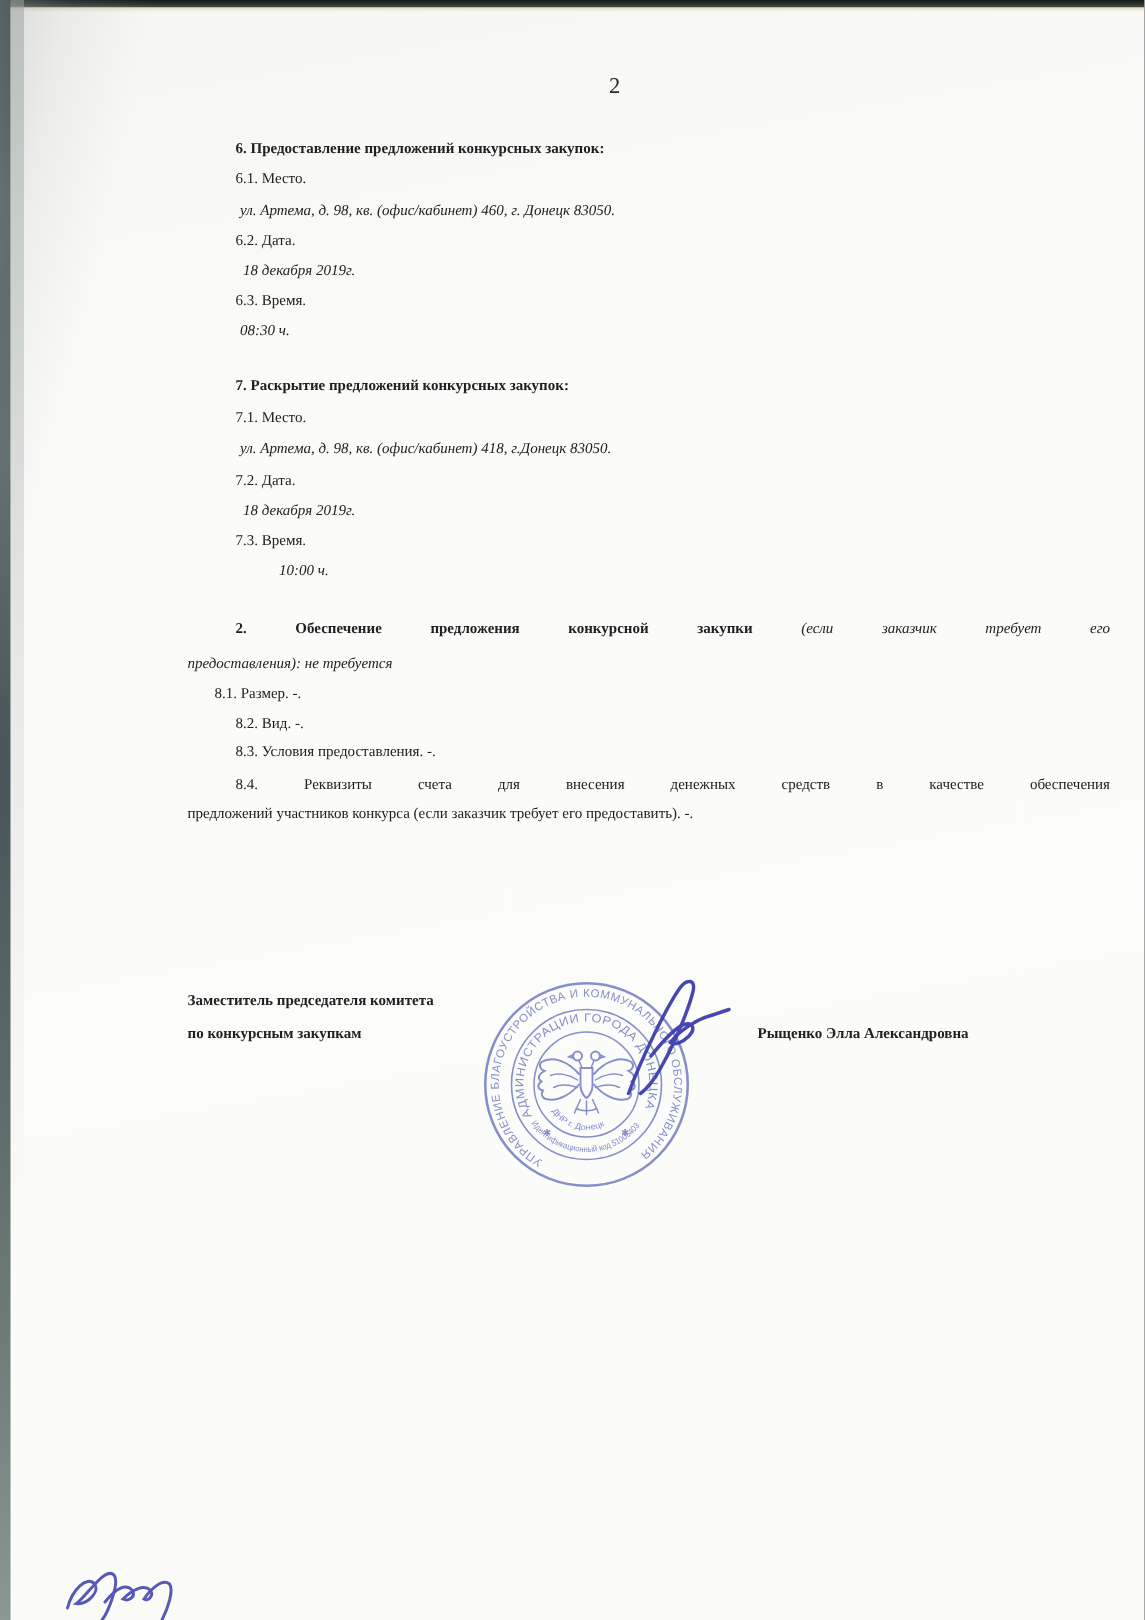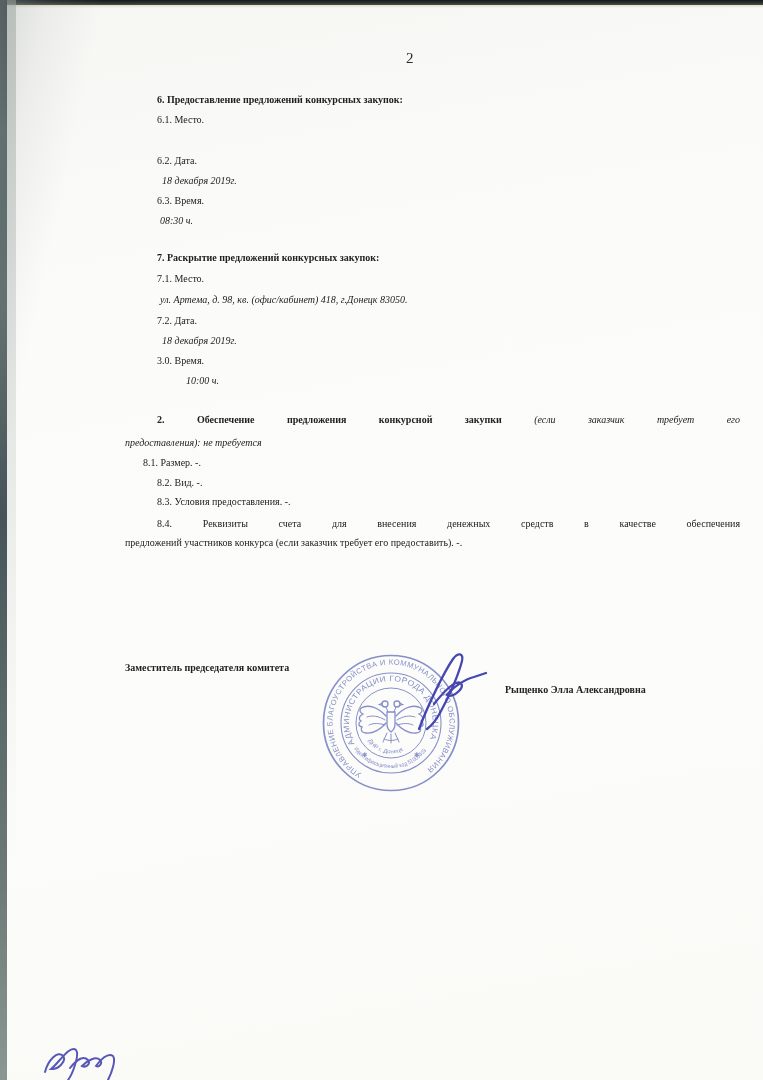--- a/index.html
+++ b/index.html
@@ -40,43 +40,45 @@
   <div class="edge-top"></div>
   <div class="edge-top-glow"></div>
   <div class="edge-left"></div>
   <div class="edge-left-soft"></div>
   <div class="corner-shade"></div>
 
   <div class="pagenum">2</div>
 
   <div class="ln b" style="left:157px;top:90px;">6. Предоставление предложений конкурсных закупок:</div>
   <div class="ln" style="left:157px;top:110px;">6.1. Место.</div>
+  <div class="ln i" style="left:160px;top:131px;">ул. Артема, д. 98, кв. (офис/кабинет) 460, г. Донецк 83050.</div>
   <div class="ln" style="left:157px;top:151px;">6.2. Дата.</div>
   <div class="ln i" style="left:162px;top:171px;">18 декабря 2019г.</div>
   <div class="ln" style="left:157px;top:191px;">6.3. Время.</div>
   <div class="ln i" style="left:160px;top:211px;">08:30 ч.</div>
 
   <div class="ln b" style="left:157px;top:248px;">7. Раскрытие предложений конкурсных закупок:</div>
   <div class="ln" style="left:157px;top:269px;">7.1. Место.</div>
   <div class="ln i" style="left:160px;top:290px;">ул. Артема, д. 98, кв. (офис/кабинет) 418, г.Донецк 83050.</div>
   <div class="ln" style="left:157px;top:311px;">7.2. Дата.</div>
   <div class="ln i" style="left:162px;top:331px;">18 декабря 2019г.</div>
-  <div class="ln" style="left:157px;top:351px;">3.0. Время.</div>
+  <div class="ln" style="left:157px;top:351px;">7.3. Время.</div>
   <div class="ln i" style="left:162px;top:371px;margin-left:24px;">10:00 ч.</div>
 
   <div class="ln just" style="left:157px;top:410px;right:23px;"><span class="b">2. Обеспечение предложения конкурсной закупки</span> <span class="i">(если заказчик требует его</span></div>
   <div class="ln" style="left:125px;top:433px;"><span class="i">предоставления):</span> <span class="i">не требуется</span></div>
   <div class="ln" style="left:143px;top:453px;">8.1. Размер. -.</div>
   <div class="ln" style="left:157px;top:473px;">8.2. Вид. -.</div>
   <div class="ln" style="left:157px;top:492px;">8.3. Условия предоставления. -.</div>
   <div class="ln just" style="left:157px;top:514px;right:23px;">8.4. Реквизиты счета для внесения денежных средств в качестве обеспечения</div>
   <div class="ln" style="left:125px;top:533px;">предложений участников конкурса (если заказчик требует его предоставить). -.</div>
 
 
   <div class="ln bi" style="left:125px;top:658px;">Заместитель председателя комитета</div>
+  <div class="ln bi" style="left:125px;top:680px;">по конкурсным закупкам</div>
   <div class="ln bi" style="left:505px;top:680px;">Рыщенко Элла Александровна</div>
 
   <svg class="stamp" width="158" height="158" viewBox="0 0 158 158">
     <defs>
       <path id="arcOuter" d="M 49.75 129.66 A 58.5 58.5 0 1 1 108.25 129.66"></path>
       <path id="arcInner" d="M 42.63 100 A 42 42 0 1 1 115.37 100"></path>
       <path id="arcBottom" d="M 42.14 104.81 A 45 45 0 0 0 115.86 104.81"></path>
       <path id="arcCity" d="M 56 96.5 A 27 27 0 0 0 102 96.5"></path>
     </defs>
     <g stroke="#7d87c6" fill="none">

